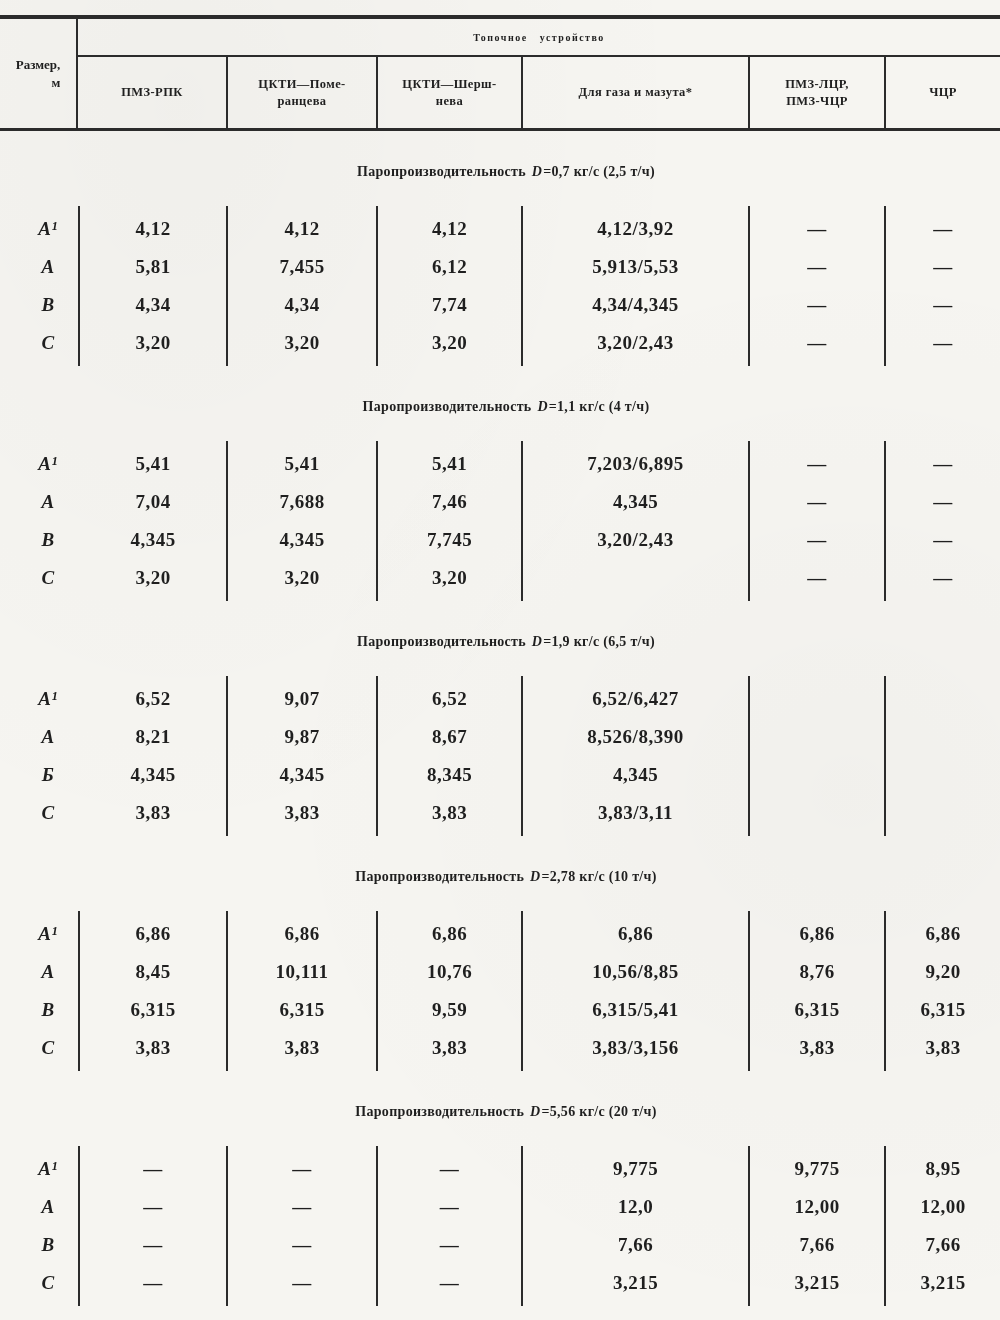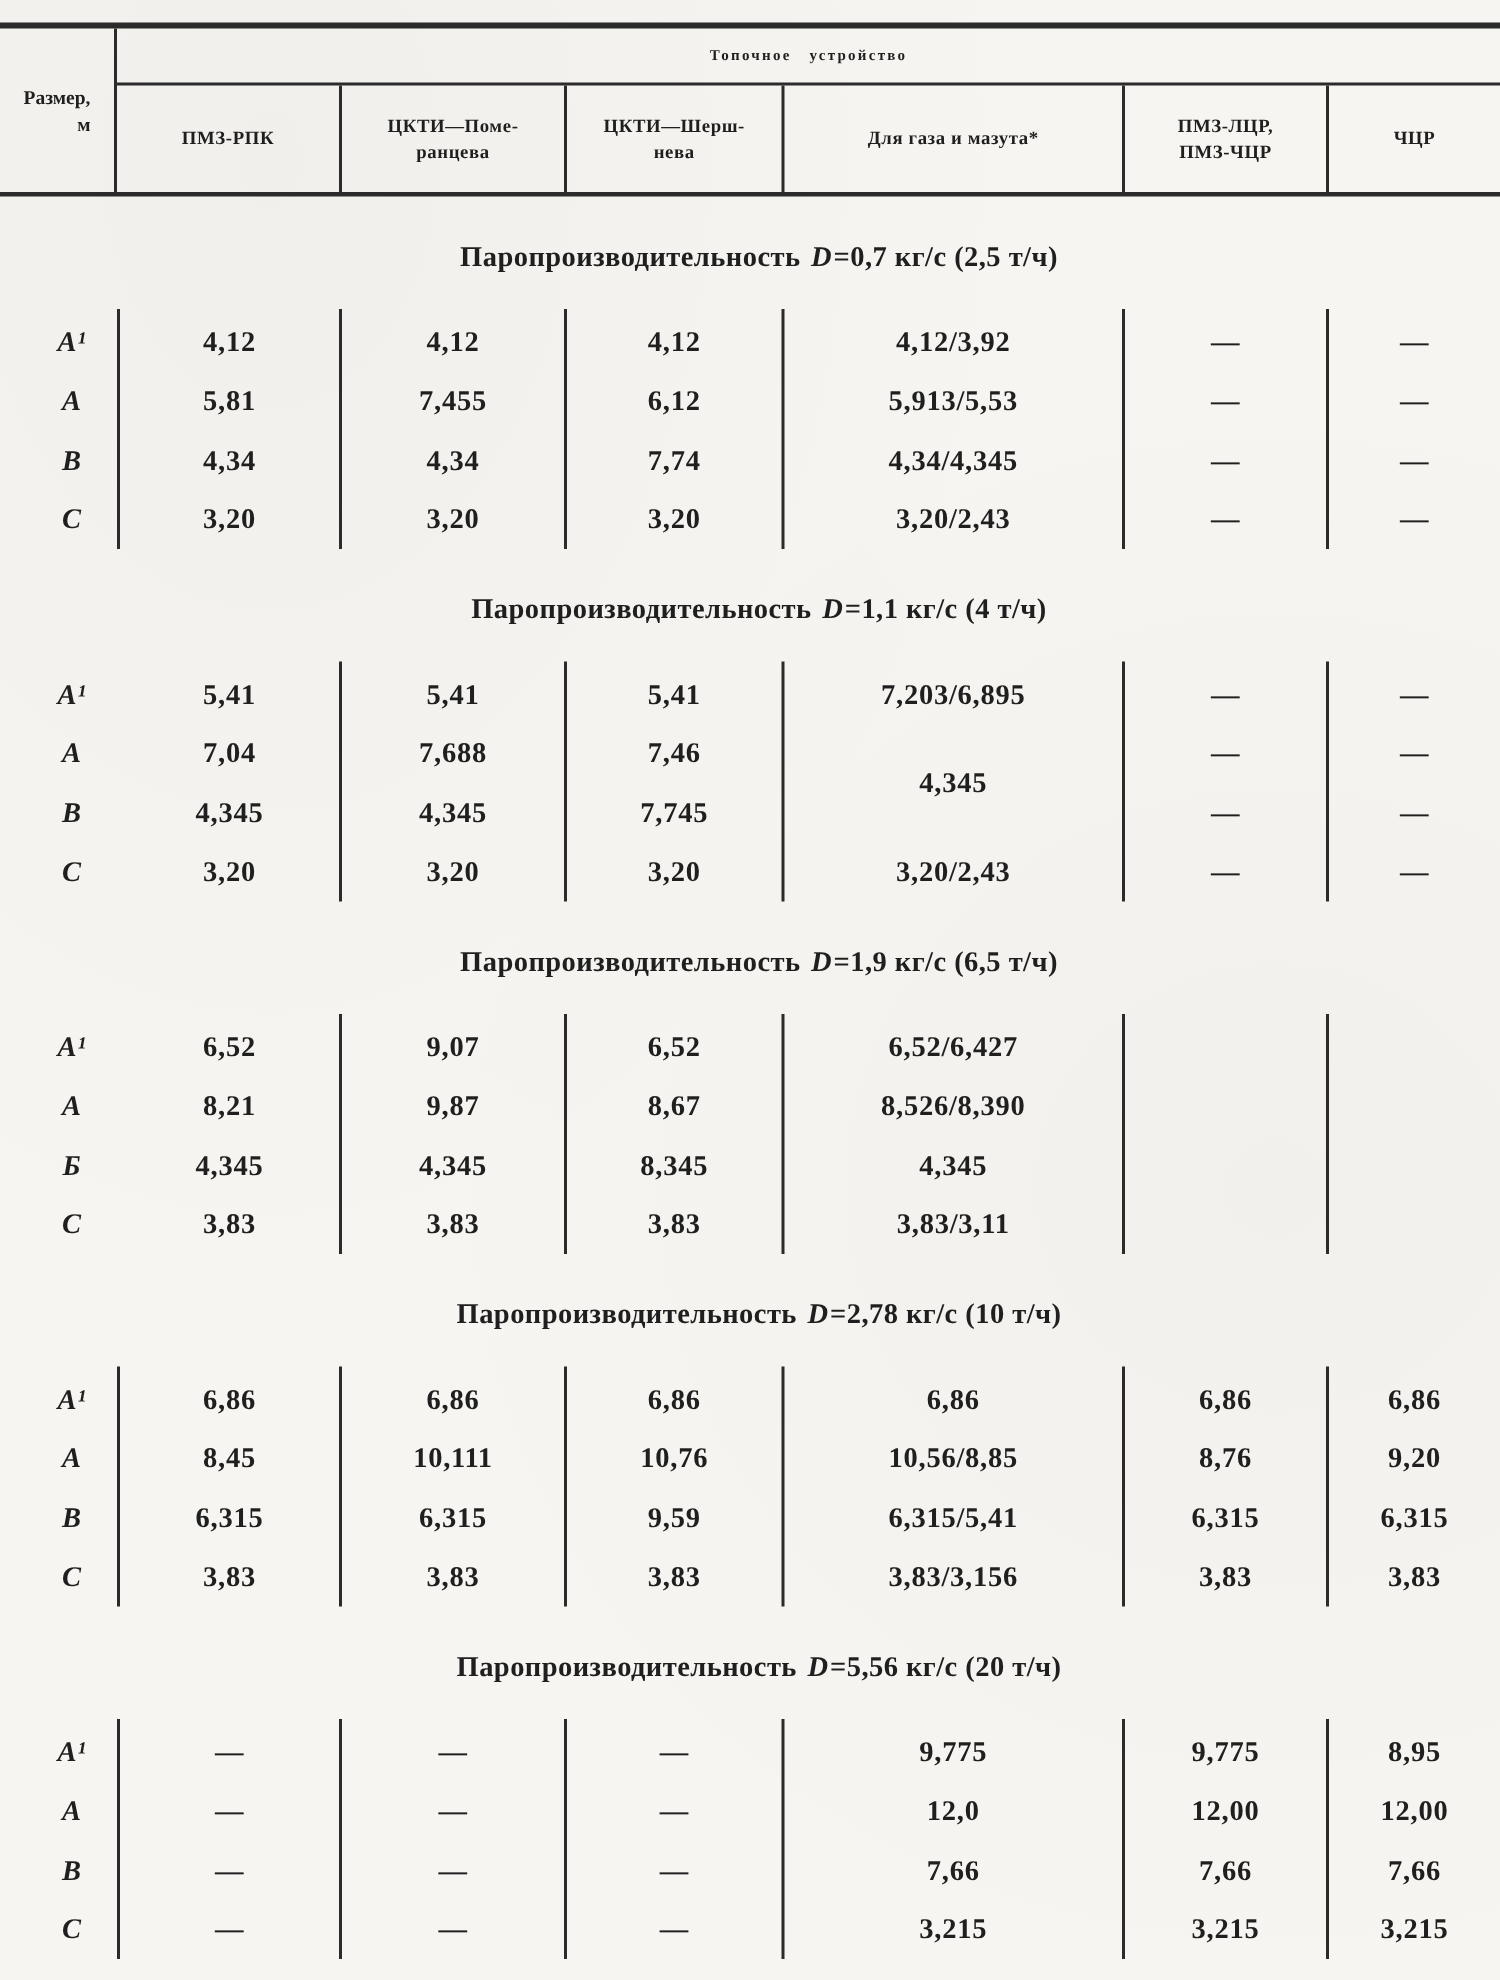--- a/index.html
+++ b/index.html
@@ -52,38 +52,37 @@
     display:flex;align-items:center;justify-content:center;
     text-align:center;font-size:12.5px;font-weight:600;
     white-space:pre-line;line-height:1.3;letter-spacing:0.4px;
     padding:2px 4px;box-sizing:border-box;
   }
   .subcol + .subcol{border-left:2px solid var(--line);}
   
   .sec{margin-top:29px;}
   .sec-title{
     text-align:center;
-    font-size:19px;font-weight:700;
+    font-size:14px;font-weight:700;
     height:24px;line-height:24px;
     margin-bottom:22px;
     letter-spacing:0.3px;
     padding-left:12px;
   }
   .sec-title .dvar{font-style:italic;font-weight:700;padding:0 1px 0 2px;}
   .grid{
     display:grid;
     grid-template-columns:78px 148px 150px 145px 227px 136px 116px;
     height:160px;
     box-sizing:border-box;
   }
   .col{
     display:flex;flex-direction:column;
     padding-top:4px;box-sizing:border-box;
     border-left:2px solid var(--line);
-    justify-content:space-between;
   }
   .col.labels{border-left:none;}
   
   .sec:nth-of-type(2) .col:nth-child(2),
   .sec:nth-of-type(3) .col:nth-child(2){border-left-color:transparent;}
   .cell{
     height:38px;
     display:flex;align-items:center;justify-content:center;
     font-size:19px;font-weight:700;letter-spacing:0.5px;
   }

